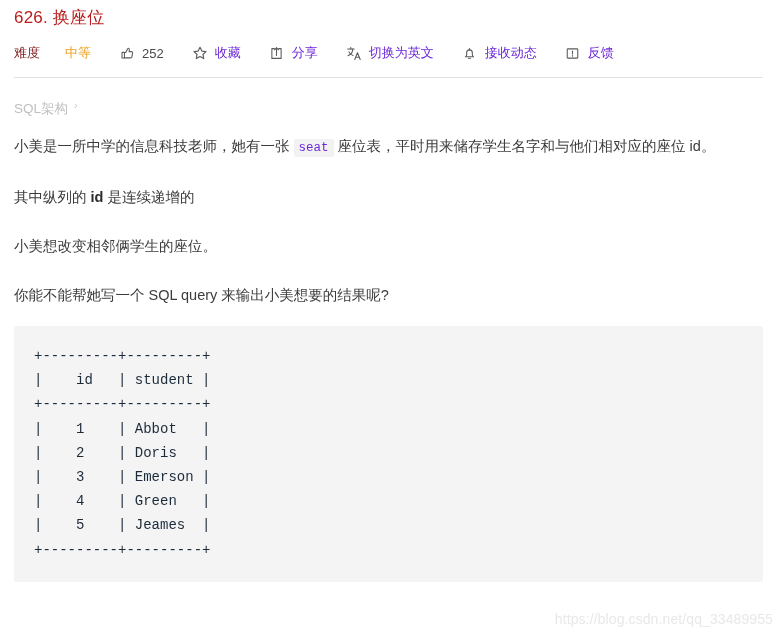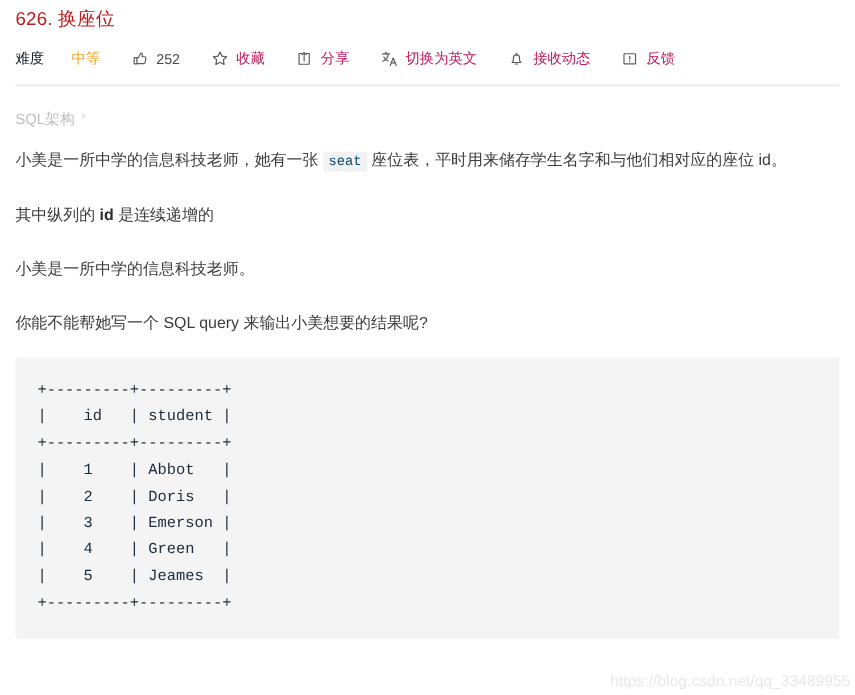--- a/index.html
+++ b/index.html
@@ -47,27 +47,27 @@
   .tool .ico {
     display: inline-flex;
     align-items: center;
     justify-content: center;
     width: 16px; height: 16px;
     margin-right: 7px;
     color: #5b5b5b;
     flex: none;
   }
   .tool .ico svg { display: block; }
-  .diff-label { color: #0f172a; }
+  .diff-label { color: #7f1d1d; }
   .diff-value {
     color: #f0a020;
     margin-left: 25px;
   }
   .like-count { color: #4a4a4a; }
-  .tool-text { color: #be185d; }
+  .tool-text { color: #6d28d9; }
 
   .divider {
     height: 1px;
     background: #e2e2e4;
     margin-top: 9px;
   }
 
   
   .schema {
     margin-top: 22px;
@@ -90,21 +90,21 @@
     font-size: 14.5px;
     line-height: 28px;
     color: #3c3c3c;
     max-width: 745px;
   }
   .content p:last-child { margin-bottom: 16px; }
   code.inline {
     font-family: "Liberation Mono", "DejaVu Sans Mono", monospace;
     font-size: 12.5px;
     background: #f2f2f2;
-    color: #0c4a6e;
+    color: #6d28d9;
     padding: 2px 5px;
     border-radius: 2px;
   }
   b.kw { font-weight: bold; color: #2b2b2b; }
 
   
   .example-head {
     margin-top: 36px;
     font-size: 14.5px;
     font-weight: bold;
@@ -229,21 +229,21 @@
   <div class="schema">
     <span>SQL架构</span>
     <span class="chev">›</span>
   </div>
 
   <div class="content">
     <p><span>小美是一所中学的信息科技老师，她有一张 </span><code class="inline">seat</code><span> 座位表，平时用来储存学生名字和与他们相对应的座位 id。</span></p>
 
     <p><span>其中纵列的 </span><b class="kw">id</b><span> 是连续递增的</span></p>
 
-    <p>小美是一所中学的信息科技老师。</p>
+    <p>小美想改变相邻俩学生的座位。</p>
 
     <p>你能不能帮她写一个 SQL query 来输出小美想要的结果呢?</p>
   </div>
 
 
   <div class="codeblock">
     <pre>+---------+---------+
 |    id   | student |
 +---------+---------+
 |    1    | Abbot   |

